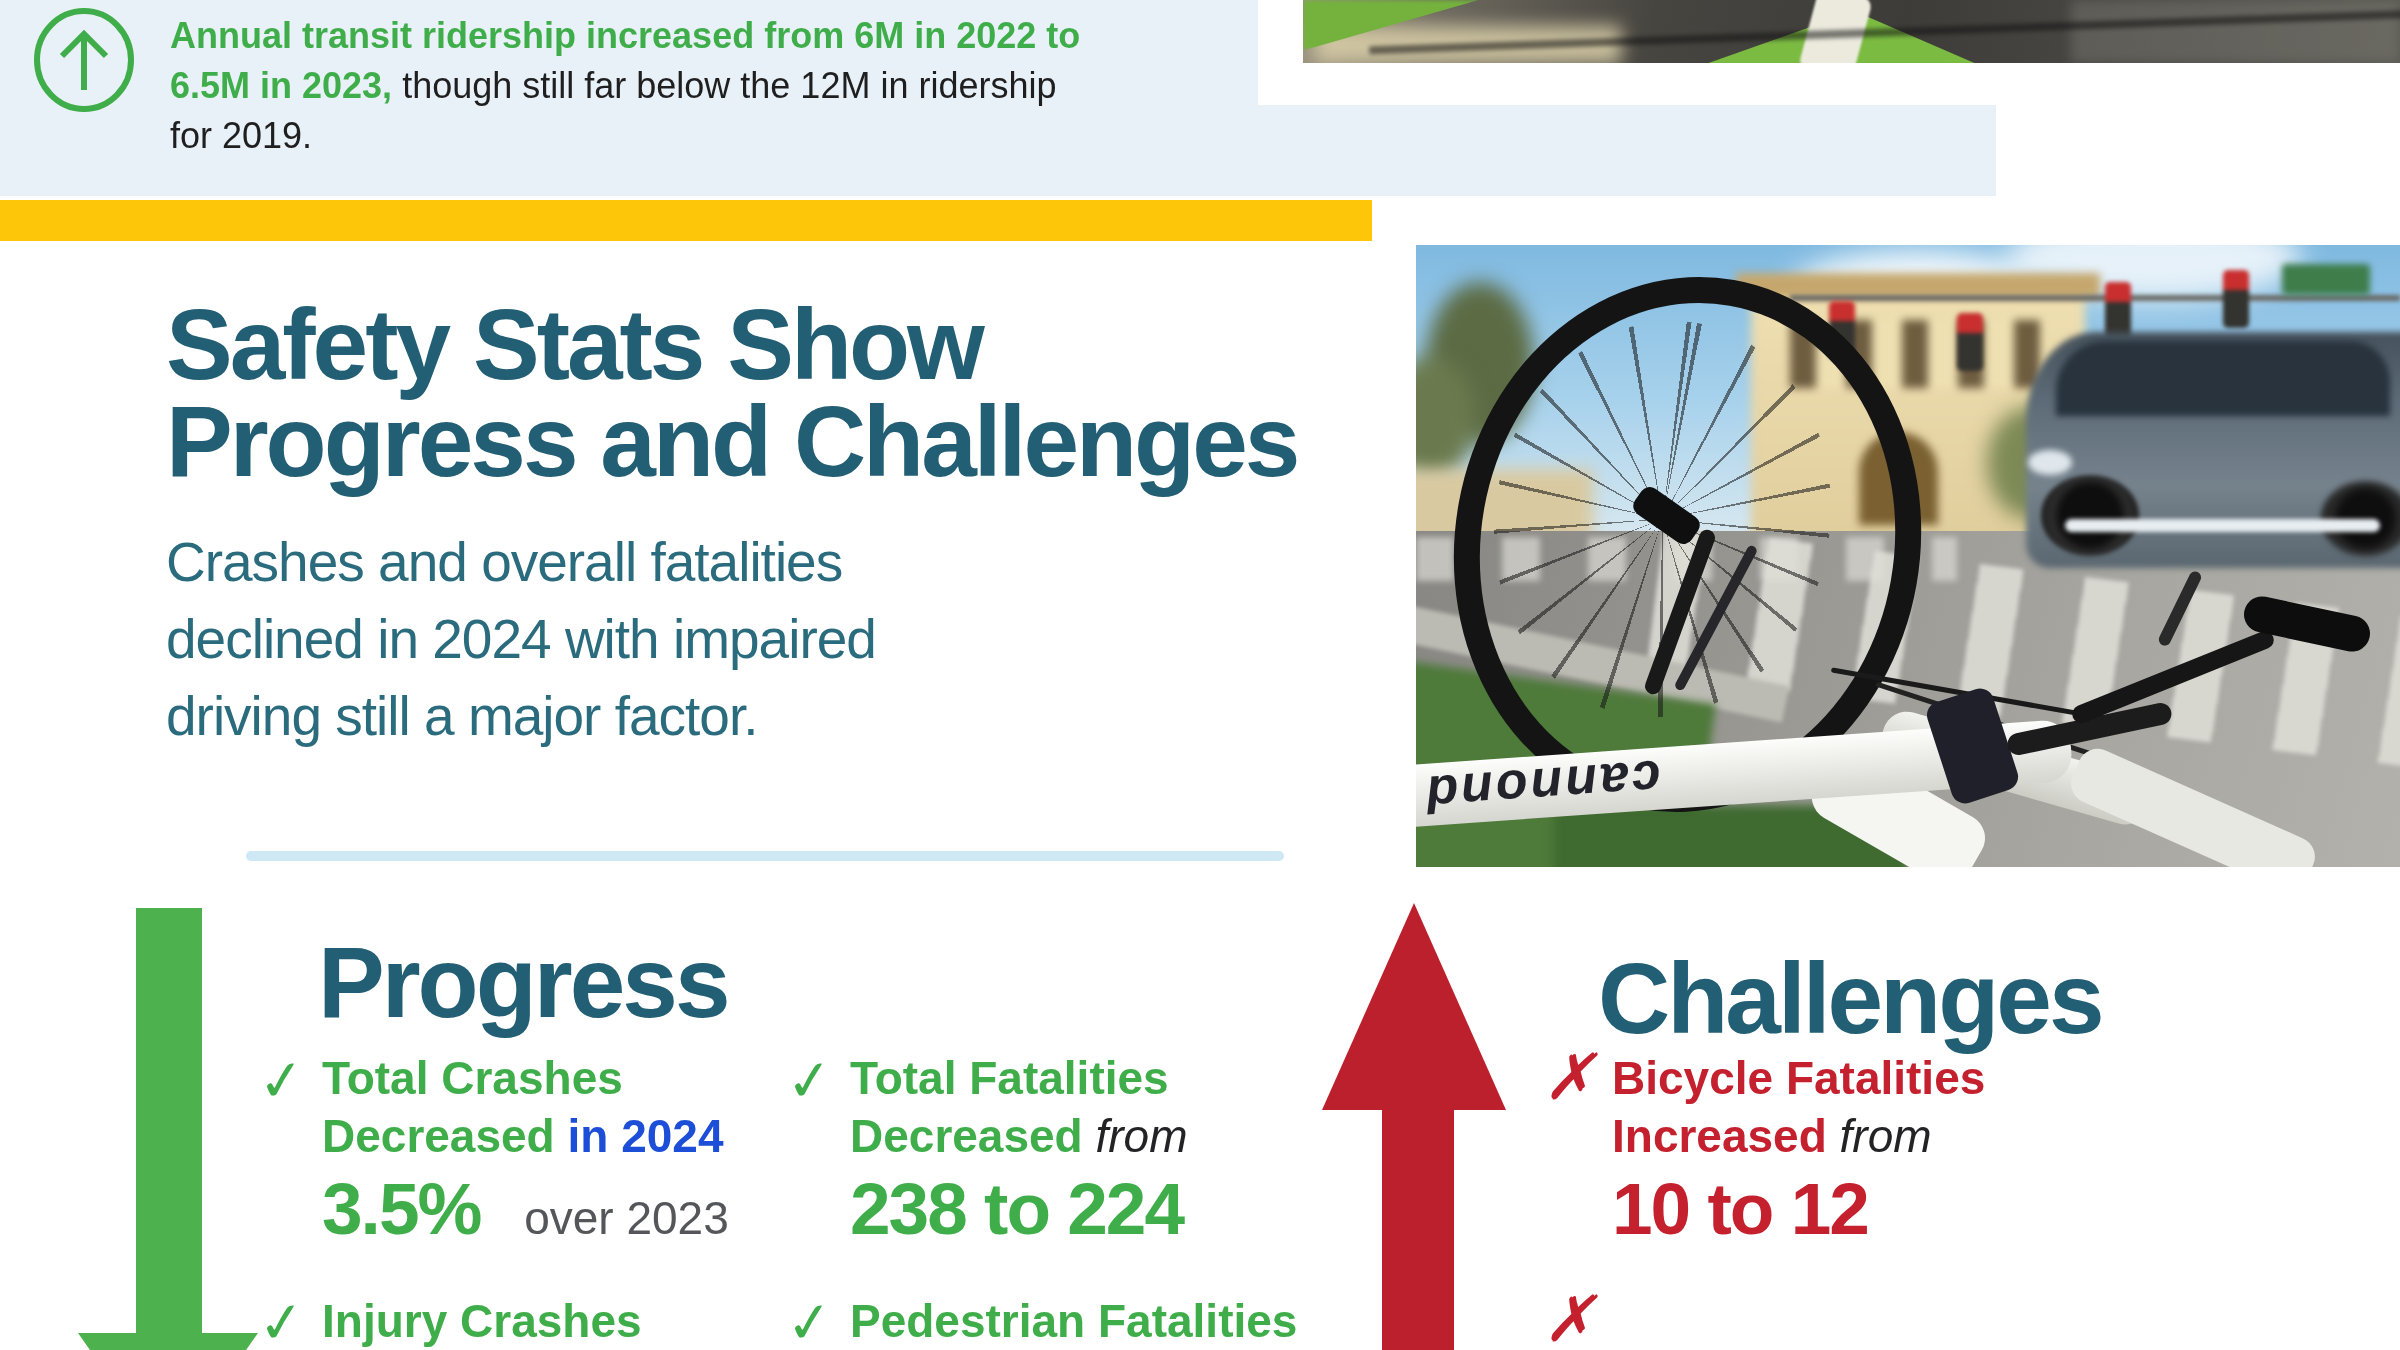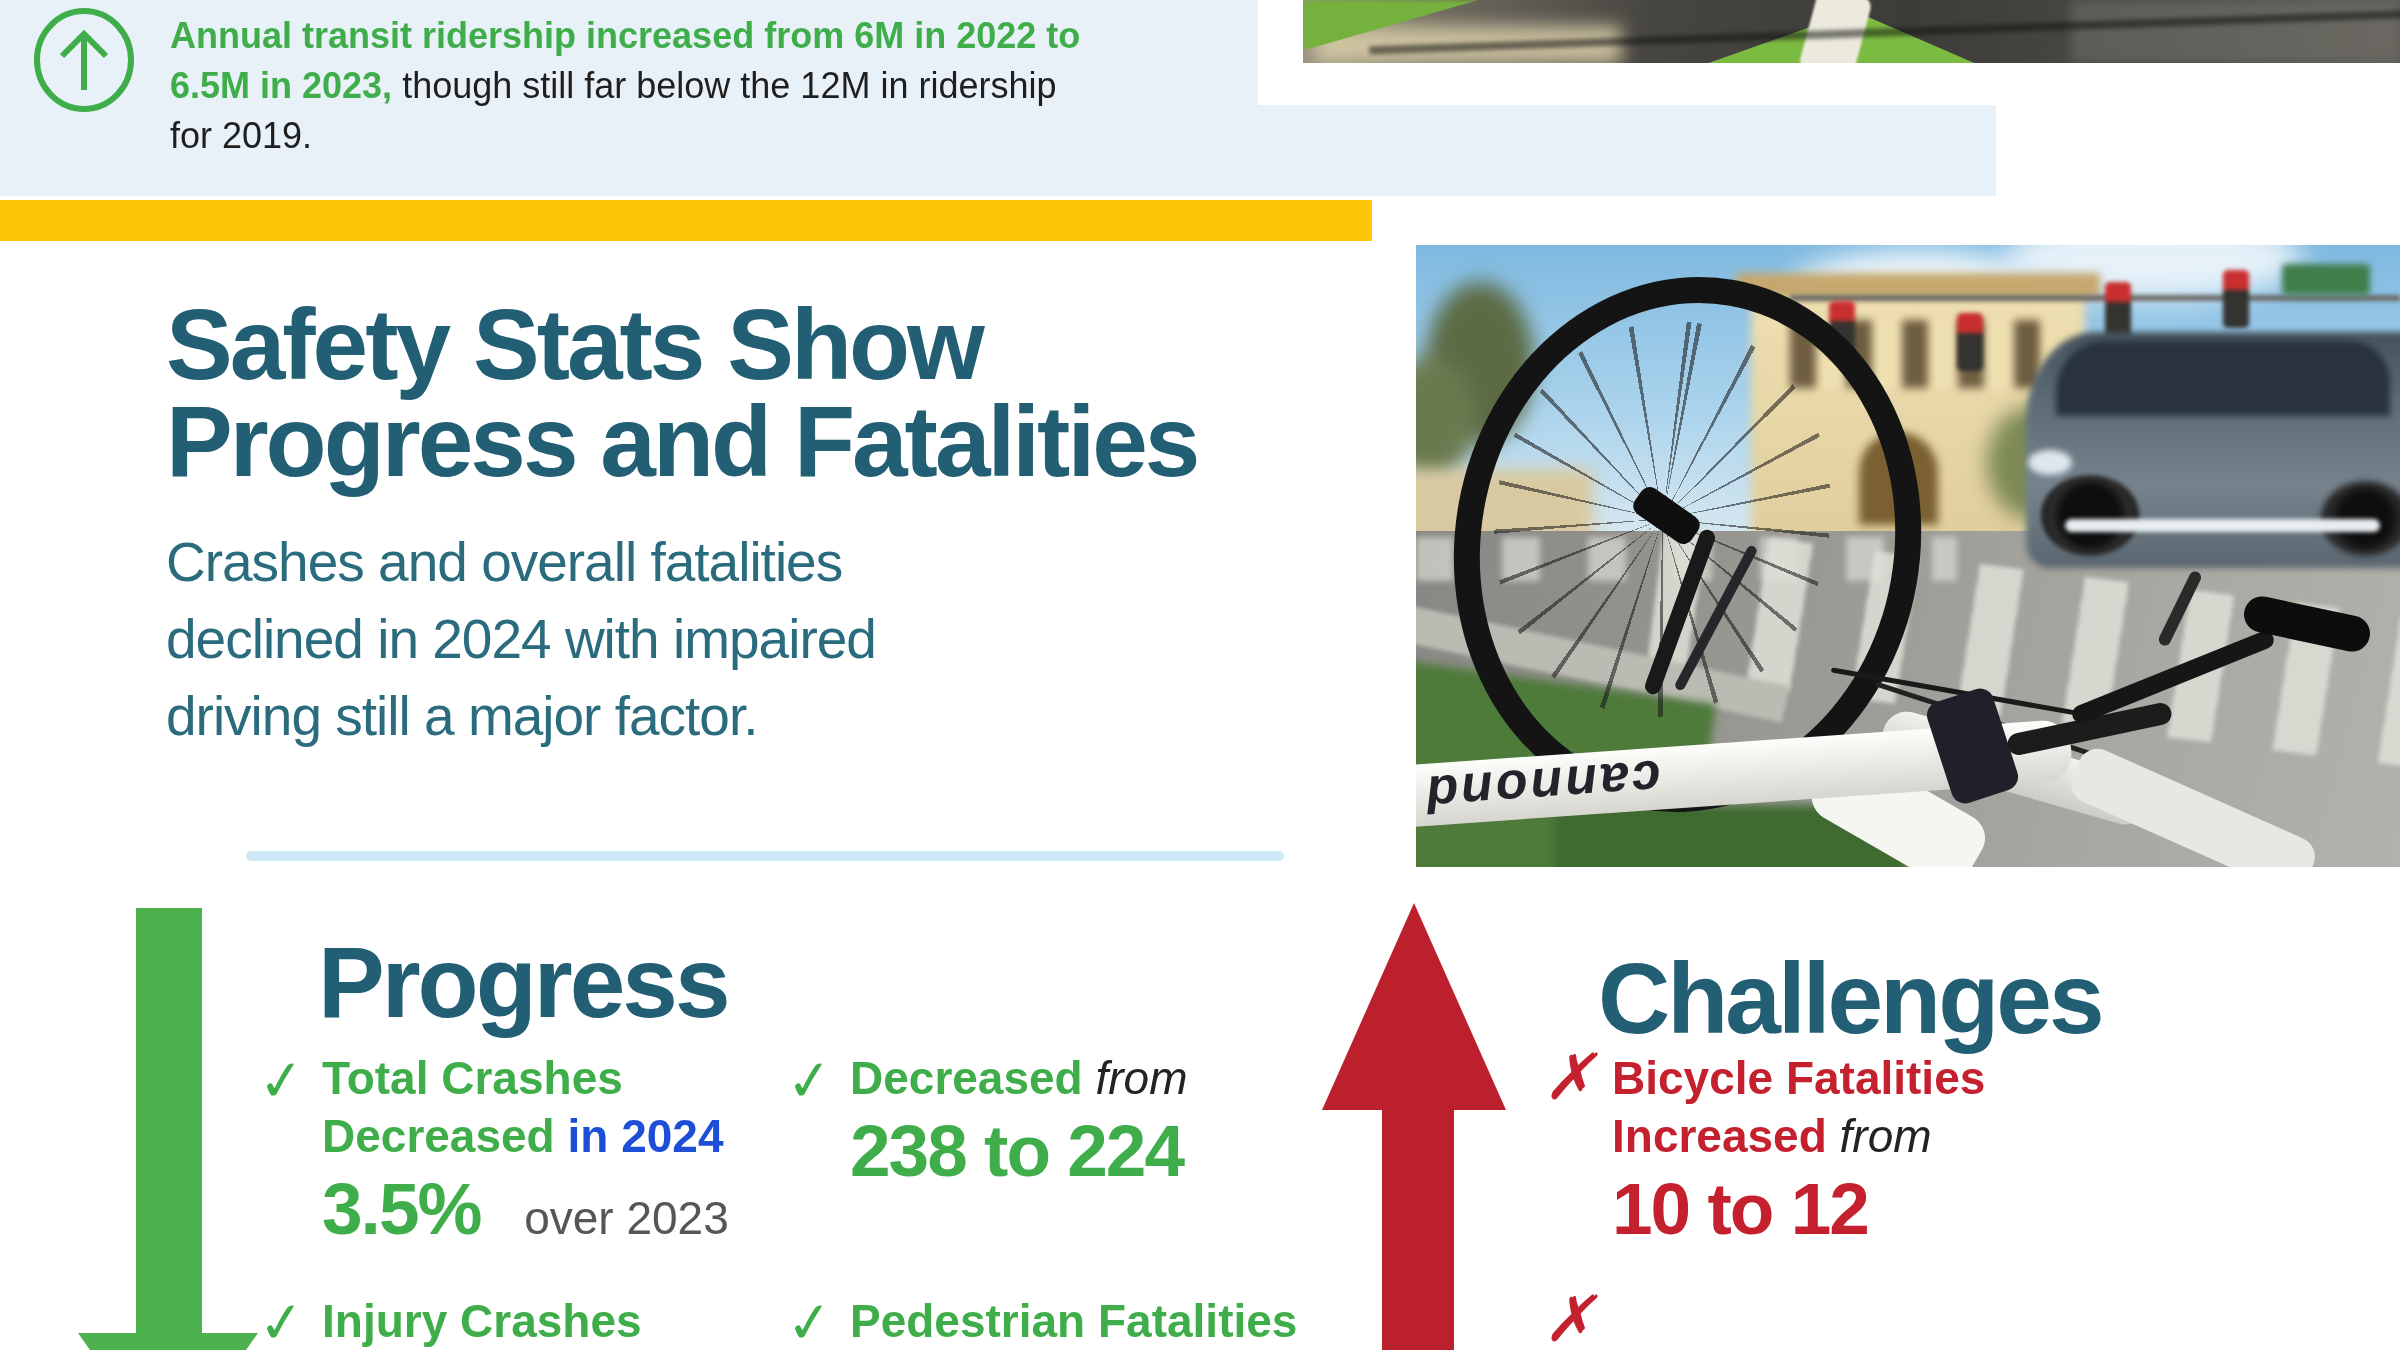--- a/index.html
+++ b/index.html
@@ -132,21 +132,21 @@
     <div class="abs p1-green"></div>
     <div class="abs p1-stripe"></div>
     <div class="abs p1-light-right"></div>
     <div class="abs p1-shadow"></div>
   </div>
 
   <div class="abs yellow-bar"></div>
 
   <div class="abs page-title">
     <div>Safety Stats Show</div>
-    <div>Progress and Fatalities</div>
+    <div>Progress and Challenges</div>
   </div>
 
   <div class="abs page-subtitle">
     <div>Crashes and overall fatalities</div>
     <div>declined in 2024 with impaired</div>
     <div>driving still a major factor.</div>
   </div>
 
   <div class="abs divider"></div>
 
@@ -210,20 +210,21 @@
 
   <div class="abs check" style="left:258px;top:1048px;">✓</div>
   <div class="abs stat-item" style="left:322px;top:1049px;">
     <div class="l t-green">Total Crashes</div>
     <div class="l"><span class="t-green">Decreased</span><span class="t-gray"> in 2024</span></div>
     <div class="big t-green"><span>3.5%</span><span class="sfx"> over 2023</span></div>
   </div>
 
   <div class="abs check" style="left:786px;top:1048px;">✓</div>
   <div class="abs stat-item" style="left:850px;top:1049px;">
+    <div class="l t-green">Total Fatalities</div>
     <div class="l"><span class="t-green">Decreased</span><span class="t-dark"> from</span></div>
     <div class="big t-green"><span>238 to 224</span><span class="sfx"></span></div>
   </div>
 
   <div class="abs check" style="left:258px;top:1290px;">✓</div>
   <div class="abs stat-item" style="left:322px;top:1292px;">
     <div class="l t-green">Injury Crashes</div>
   </div>
 
   <div class="abs check" style="left:786px;top:1290px;">✓</div>

